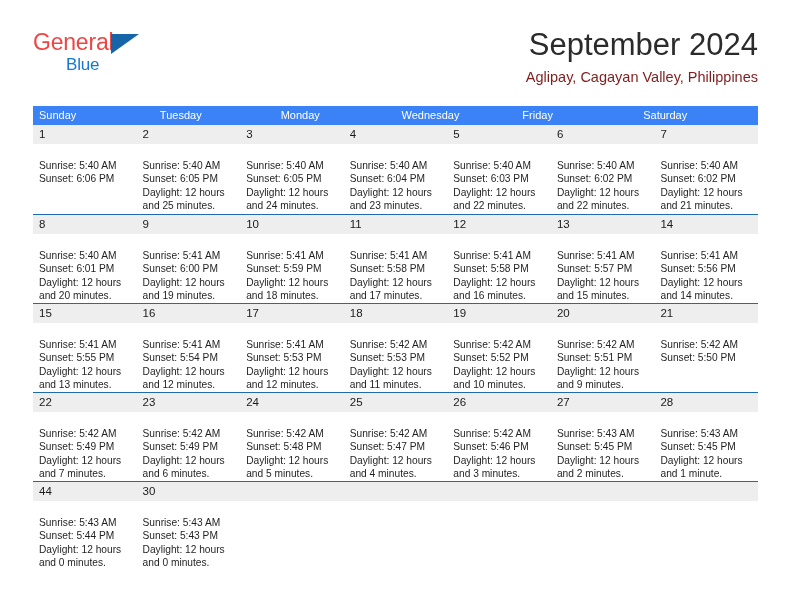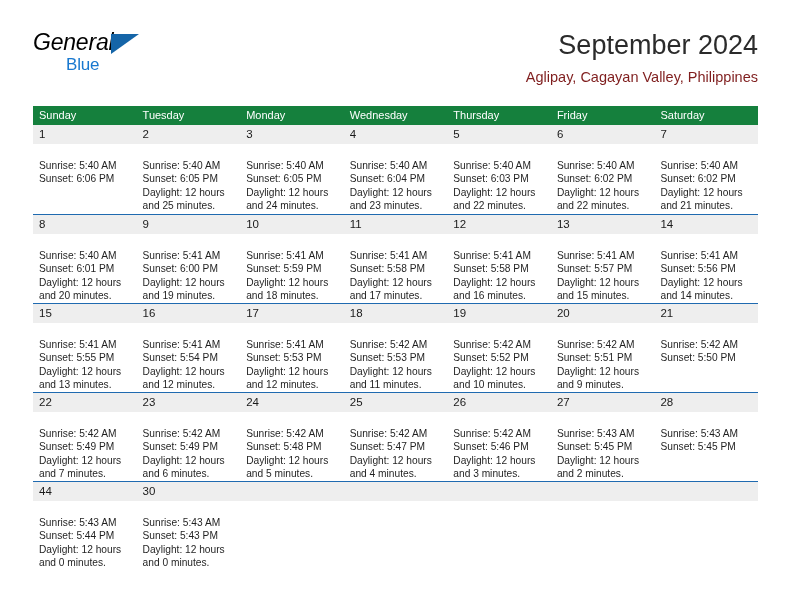--- a/index.html
+++ b/index.html
@@ -38,23 +38,22 @@
   }
   .logo-row1 {
     position: relative;
     height: 28px;
     line-height: 28px;
     white-space: nowrap;
   }
   .logo-general {
     font-size: 23px;
     letter-spacing: -0.2px;
-    color: #000000;
+    color: #ef4444;
     font-family: "Liberation Sans", sans-serif;
-    font-style: italic;
   }
   .logo-tri {
     display: inline-block;
     width: 0;
     height: 0;
     border-left: 28px solid #1565a8;
     border-bottom: 20px solid transparent;
     vertical-align: -4px;
     margin-left: -2px;
   }
@@ -67,21 +66,21 @@
     letter-spacing: -0.2px;
   }
 
   .titles {
     position: absolute;
     right: 0;
     top: 0;
     text-align: right;
   }
   .cal-title {
-    font-size: 27px;
+    font-size: 31px;
     color: #2b2b2b;
     line-height: 34px;
     white-space: nowrap;
   }
   .cal-subtitle {
     font-size: 14.5px;
     color: #7f1d1d;
     line-height: 20px;
     margin-top: 5px;
     white-space: nowrap;
@@ -89,22 +88,23 @@
 
   
   .calendar {
     position: absolute;
     left: 33px;
     top: 106px;
     width: 725px;
   }
   .weekday-row {
     display: flex;
-    background: #15803d;
+    background: #3b82f6;
     height: 19px;
+    justify-content: flex-end;
   }
   .weekday {
     flex: 1 1 0;
     color: #ffffff;
     font-size: 11px;
     line-height: 19px;
     padding-left: 6px;
     box-sizing: border-box;
     white-space: nowrap;
   }
@@ -167,21 +167,20 @@
     </div>
 
   </div>
 
   <div class="calendar">
     <div class="weekday-row">
         <div class="weekday">Sunday</div>
         <div class="weekday">Tuesday</div>
         <div class="weekday">Monday</div>
         <div class="weekday">Wednesday</div>
-        <div class="weekday">Thursday</div>
         <div class="weekday">Friday</div>
         <div class="weekday">Saturday</div>
       </div>
     <div>
         <div class="week first">
           <div class="day">
             <div class="day-num">1</div>
             <div class="day-body">
               <div>Sunrise: 5:40 AM</div>
               <div>Sunset: 6:06 PM</div>
@@ -398,20 +397,21 @@
               <div>Sunrise: 5:43 AM</div>
               <div>Sunset: 5:45 PM</div>
               <div>Daylight: 12 hours and 2 minutes.</div>
             </div>
           </div>
           <div class="day">
             <div class="day-num">28</div>
             <div class="day-body">
               <div>Sunrise: 5:43 AM</div>
               <div>Sunset: 5:45 PM</div>
+              <div>Daylight: 12 hours and 1 minute.</div>
             </div>
           </div>
         </div>
         <div class="week">
           <div class="day">
             <div class="day-num">44</div>
             <div class="day-body">
               <div>Sunrise: 5:43 AM</div>
               <div>Sunset: 5:44 PM</div>
               <div>Daylight: 12 hours and 0 minutes.</div>

